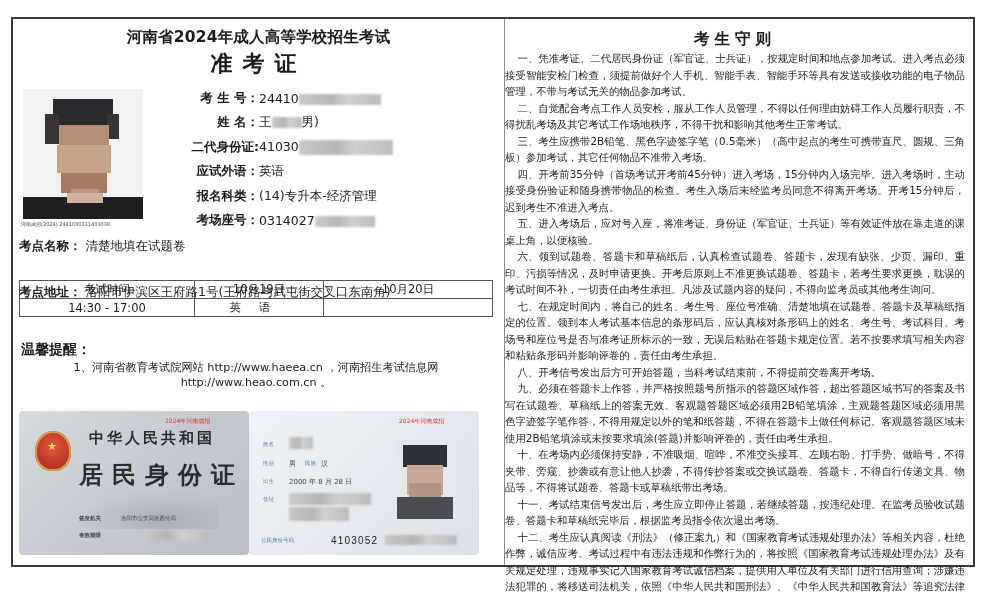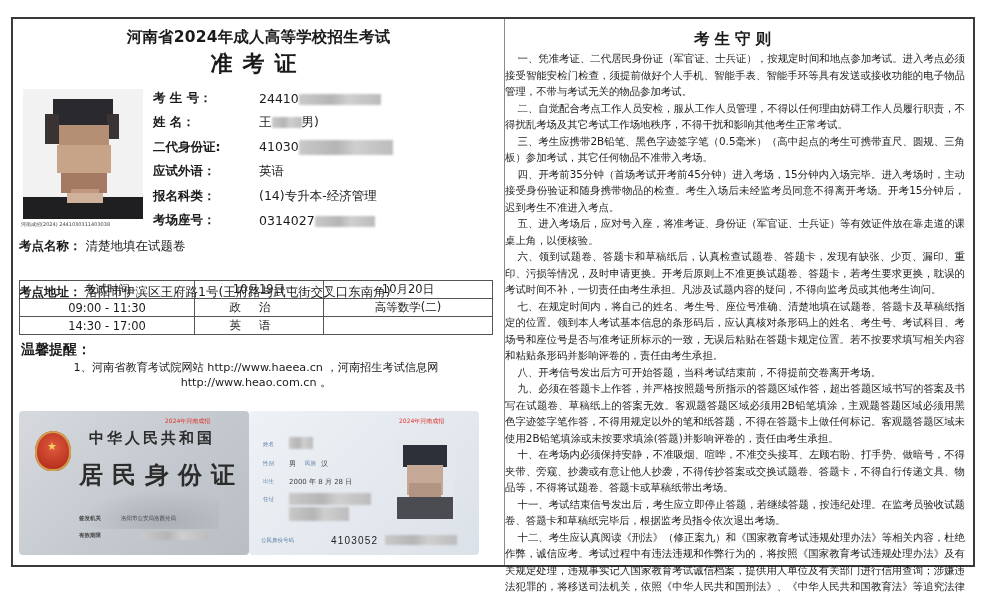--- a/index.html
+++ b/index.html
@@ -18,21 +18,21 @@
   .card-title { position: absolute; left: 0; top: 30px; width: 491px; text-align: center; font-size: 22px; font-weight: bold; letter-spacing: 10px; }
 
   .photo {
     position: absolute; left: 10px; top: 70px; width: 120px; height: 130px;
     background: #f2f2f2; overflow: hidden;
   }
   .px { position: absolute; }
   .photo-caption { position: absolute; left: 8px; top: 202px; font-size: 5px; color: #444; white-space: nowrap; }
 
   .info { position: absolute; left: 140px; top: 67px; width: 340px; }
-  .info-row { display: flex; align-items: center; height: 24.5px; }
+  .info-row { display: flex; align-items: center; height: 24.5px; text-align: right; }
   .info-label { width: 106px; font-size: 12.5px; font-weight: bold; }
   .info-value { font-size: 12.5px; position: relative; }
   .blur { display: inline-block; height: 11px; background: linear-gradient(90deg, #c9c9c9, #b5b5b5 40%, #cfcfcf 60%, #bcbcbc); vertical-align: middle; filter: blur(0.8px); }
 
   .site-row { position: absolute; left: 6px; font-size: 12.5px; white-space: nowrap; }
   .site-row .lbl { font-weight: bold; margin-right: 4px; }
 
   table.schedule {
     position: absolute; left: 6px; top: 261px; width: 474px;
     border-collapse: collapse; font-size: 11.5px;
@@ -120,25 +120,20 @@
     <div class="site-row" style="top:224px;margin-top:41px;">
       <span class="lbl">考点地址：</span><span>洛阳市伊滨区王府路1号(王府路与武屯街交叉口东南角)</span>
     </div>
 
     <table class="schedule">
       <tbody>
           <tr>
         <td class="c0">考试时间</td>
         <td class="c1">10月19日</td>
         <td>10月20日</td>
-      </tr>
-      <tr>
-        <td class="c0">09:00 - 11:30</td>
-        <td class="c1 spaced">政治</td>
-        <td>高等数学(二)</td>
       </tr>
       <tr>
         <td class="c0">14:30 - 17:00</td>
         <td class="c1 spaced">英语</td>
         <td></td>
       </tr>
     </tbody>
       </table>
 
     <div class="tips-title">温馨提醒：</div>

